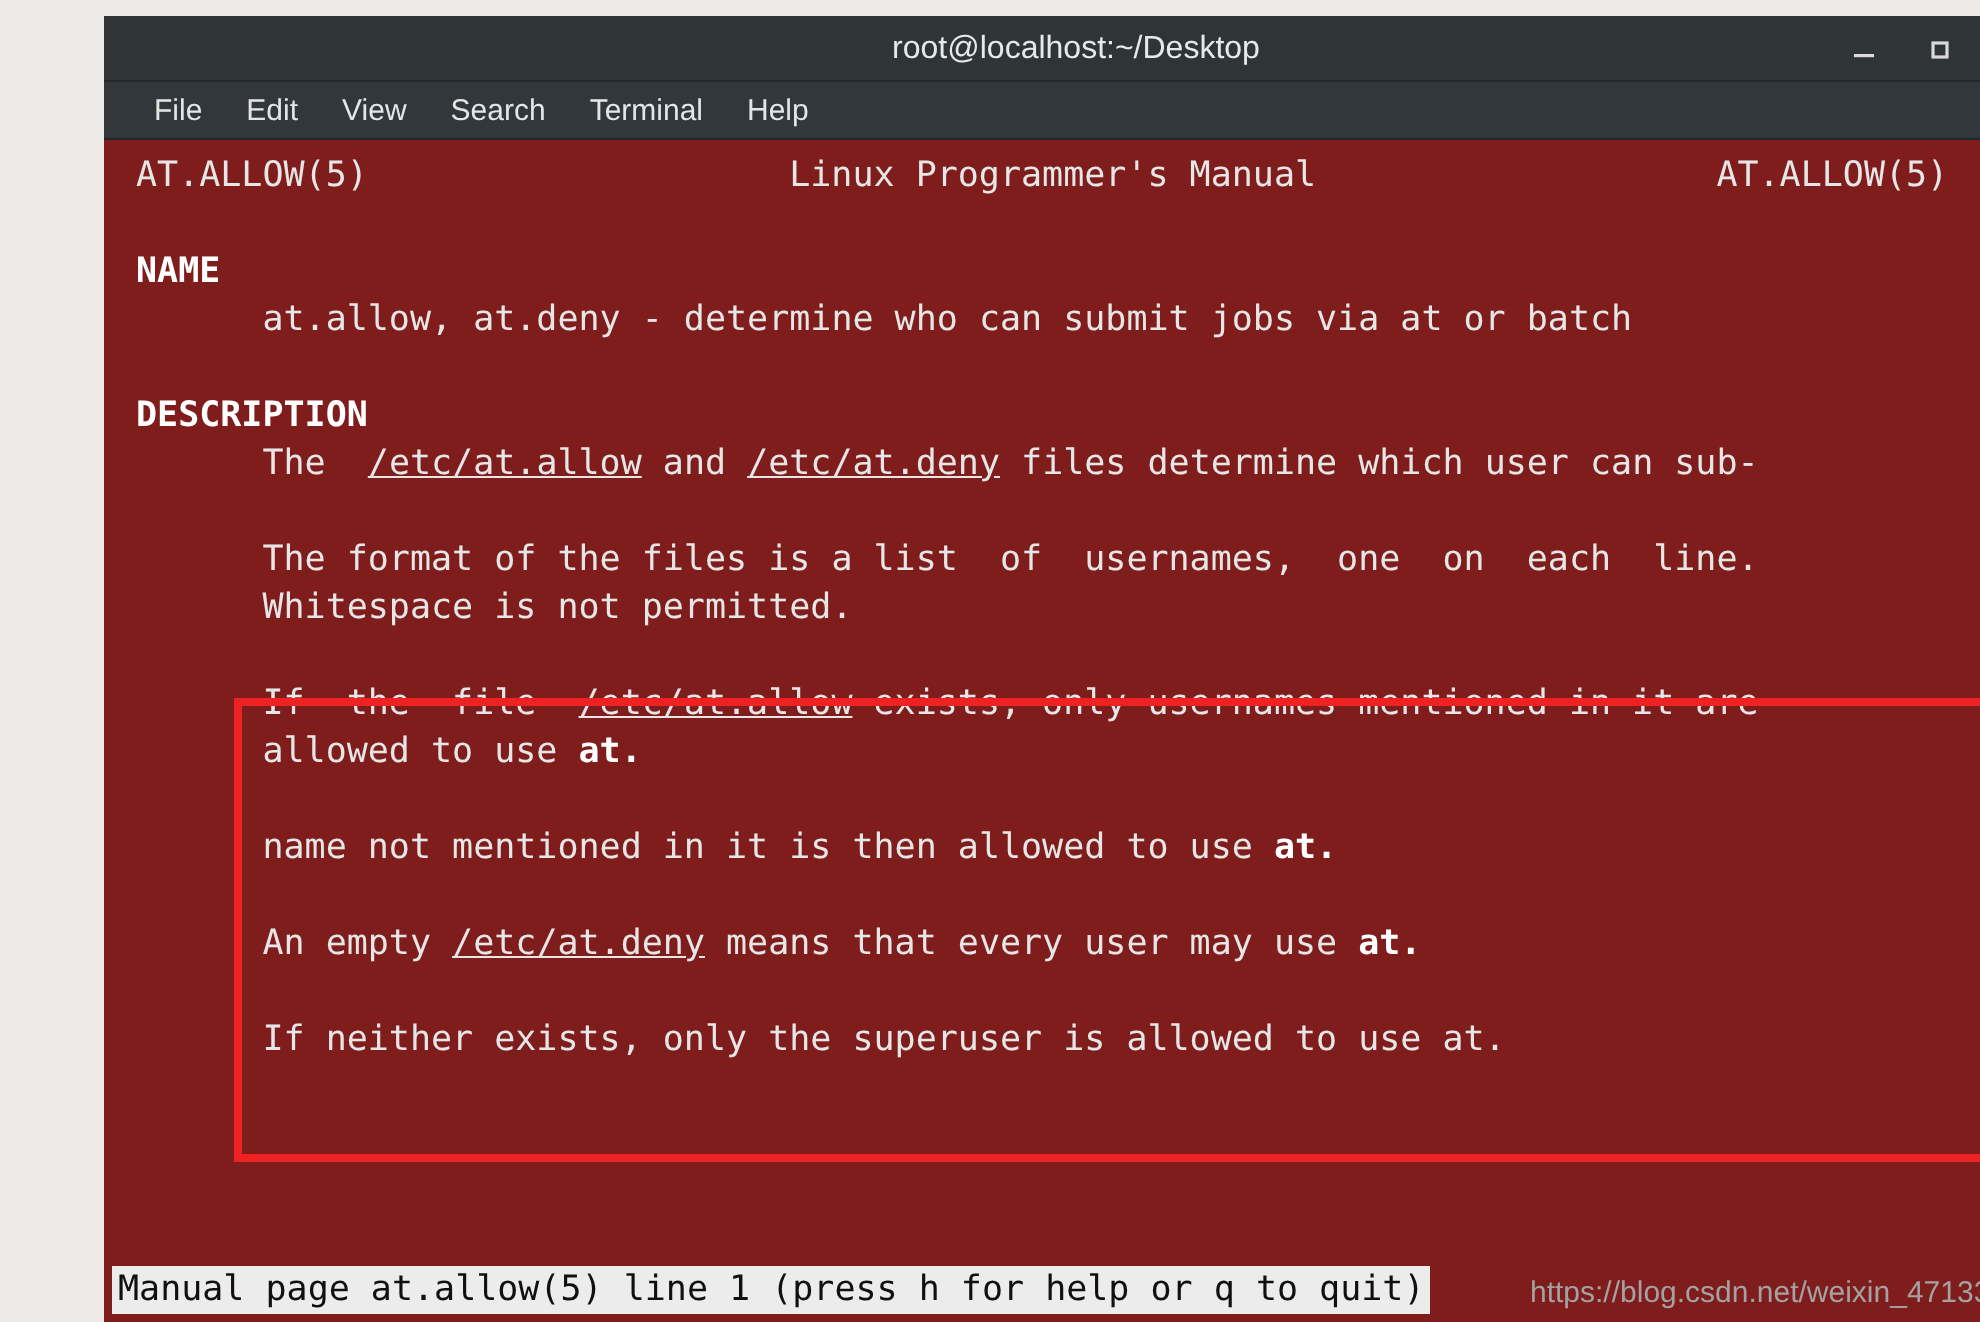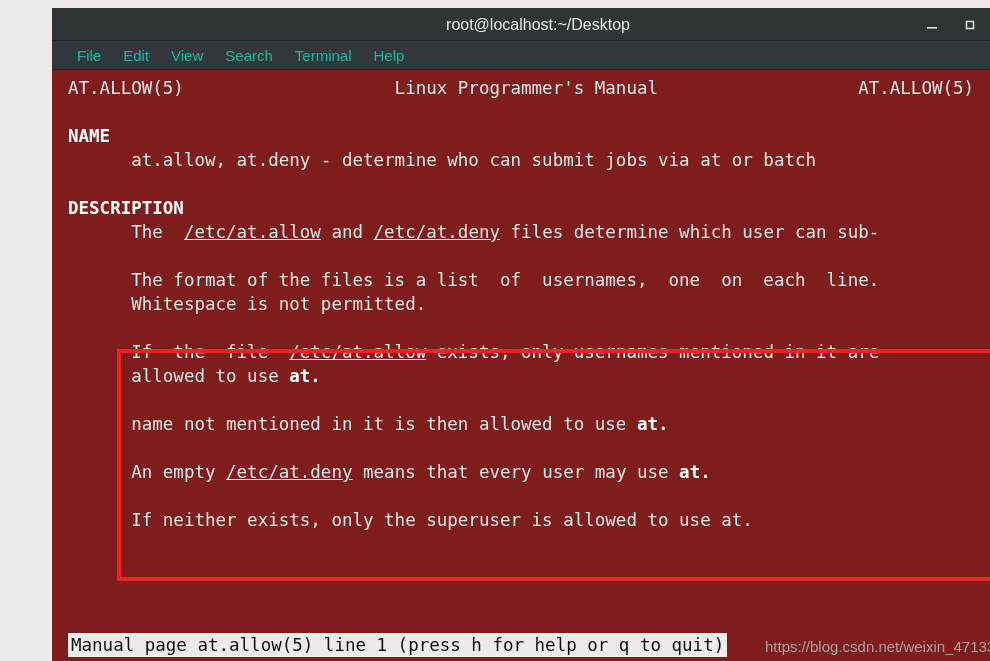--- a/index.html
+++ b/index.html
@@ -61,21 +61,21 @@
   .wbtn svg { display:block; }
   #menubar {
     height:29px; flex:0 0 29px;
     background:#31373a;
     display:flex; align-items:center;
     padding-left:14px;
     border-bottom:1px solid #23262a;
   }
   .menu-item {
     font-family:"Liberation Sans", sans-serif;
-    font-size:15px; color:#14b8a6;
+    font-size:15px; color:#e5e5e5;
     padding:2px 11px;
     cursor:default;
   }
   #term-wrap {
     flex:1 1 auto;
     position:relative;
     display:flex;
     background:#282c2e;
     overflow:hidden;
   }
@@ -111,21 +111,21 @@
   .u { text-decoration:underline;text-align:right; }
   #redbox {
     position:absolute;
     left:65px; top:279px;
     width:878px; height:232px;
     border:4px solid #ee2222;
     pointer-events:none;
   }
   #statusbar {
     position:absolute;
-    left:16px; bottom:4px;
+    left:4px; bottom:4px;
     height:24px; line-height:24px;
     background:#ececec;
     color:#101010;
     font-size:17.5px;
     white-space:pre;
     padding:0 3px;
     z-index:5;
   }
   #watermark {
     position:absolute;

